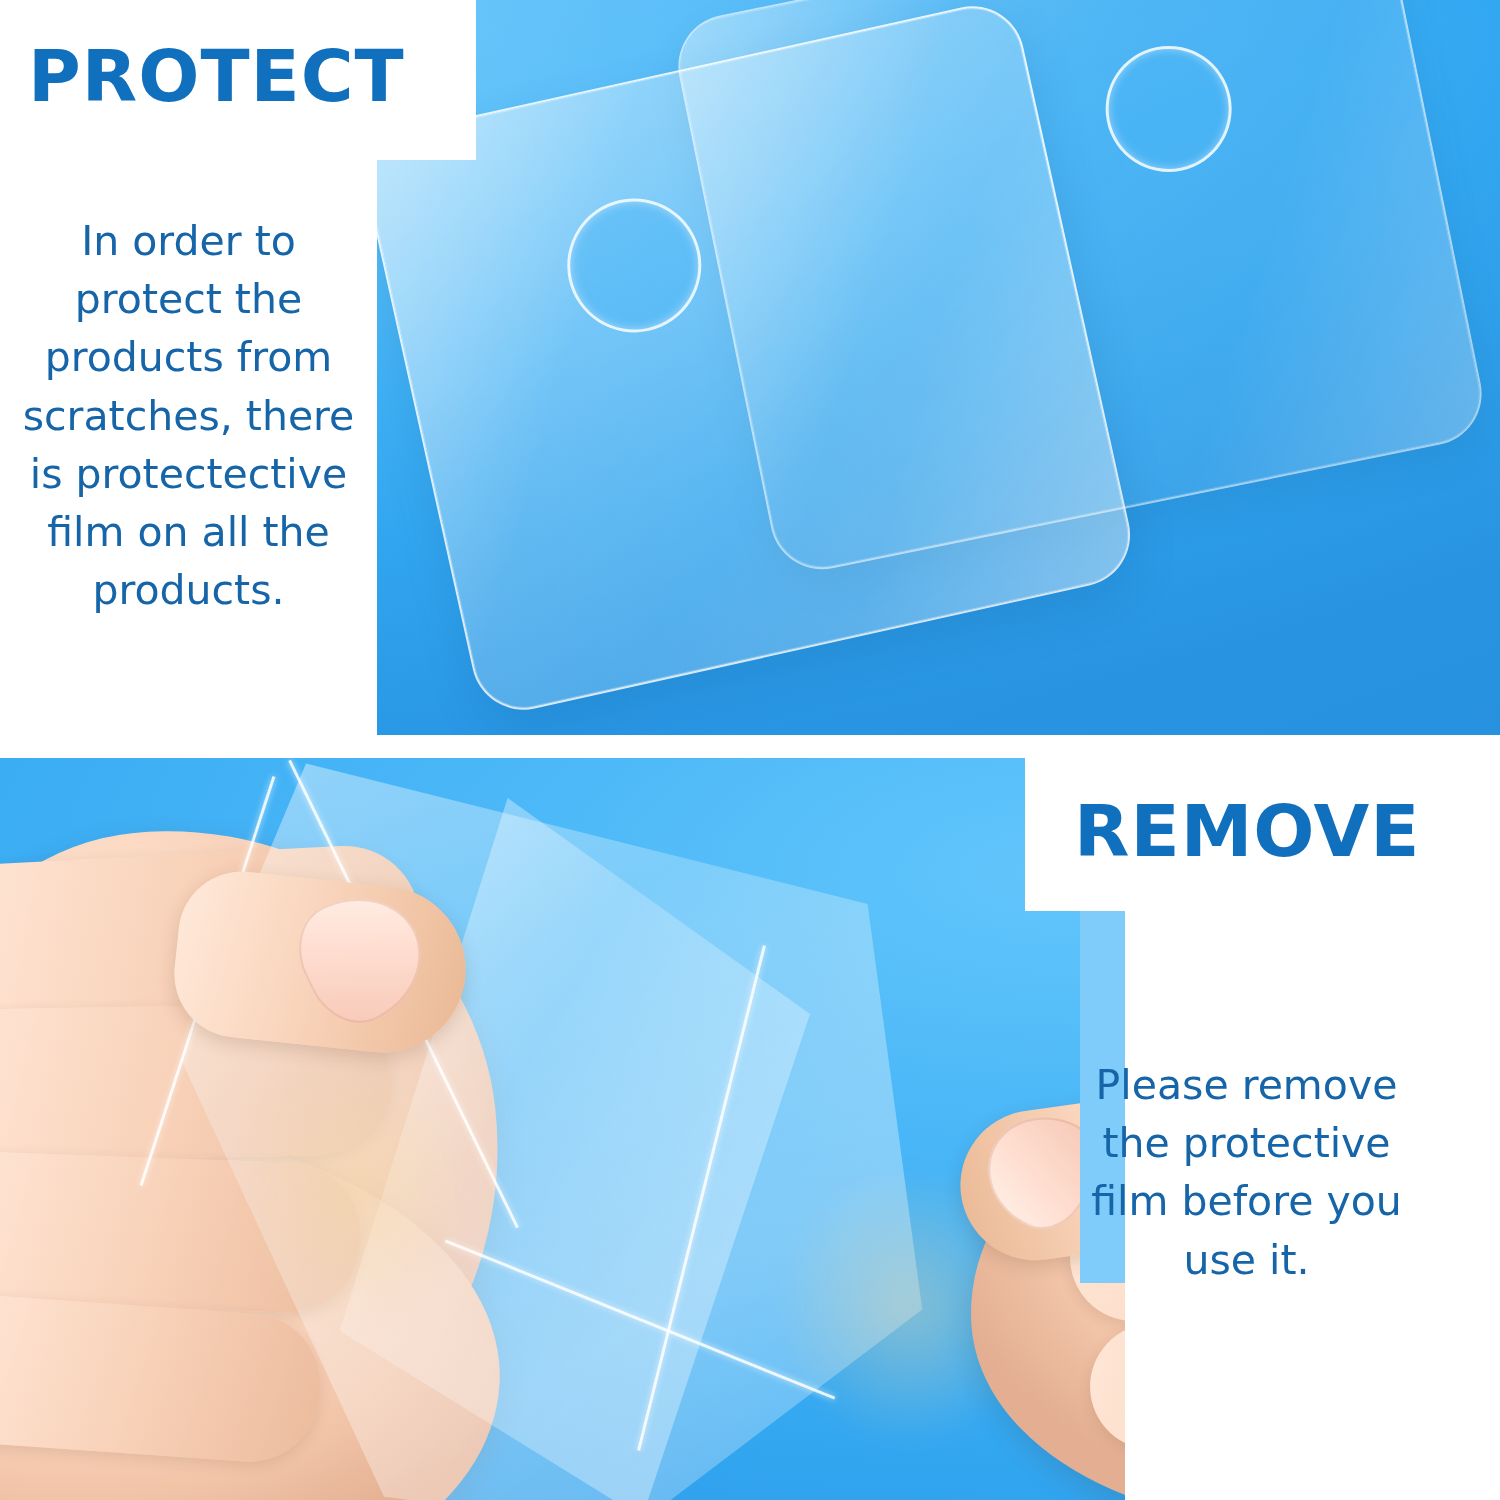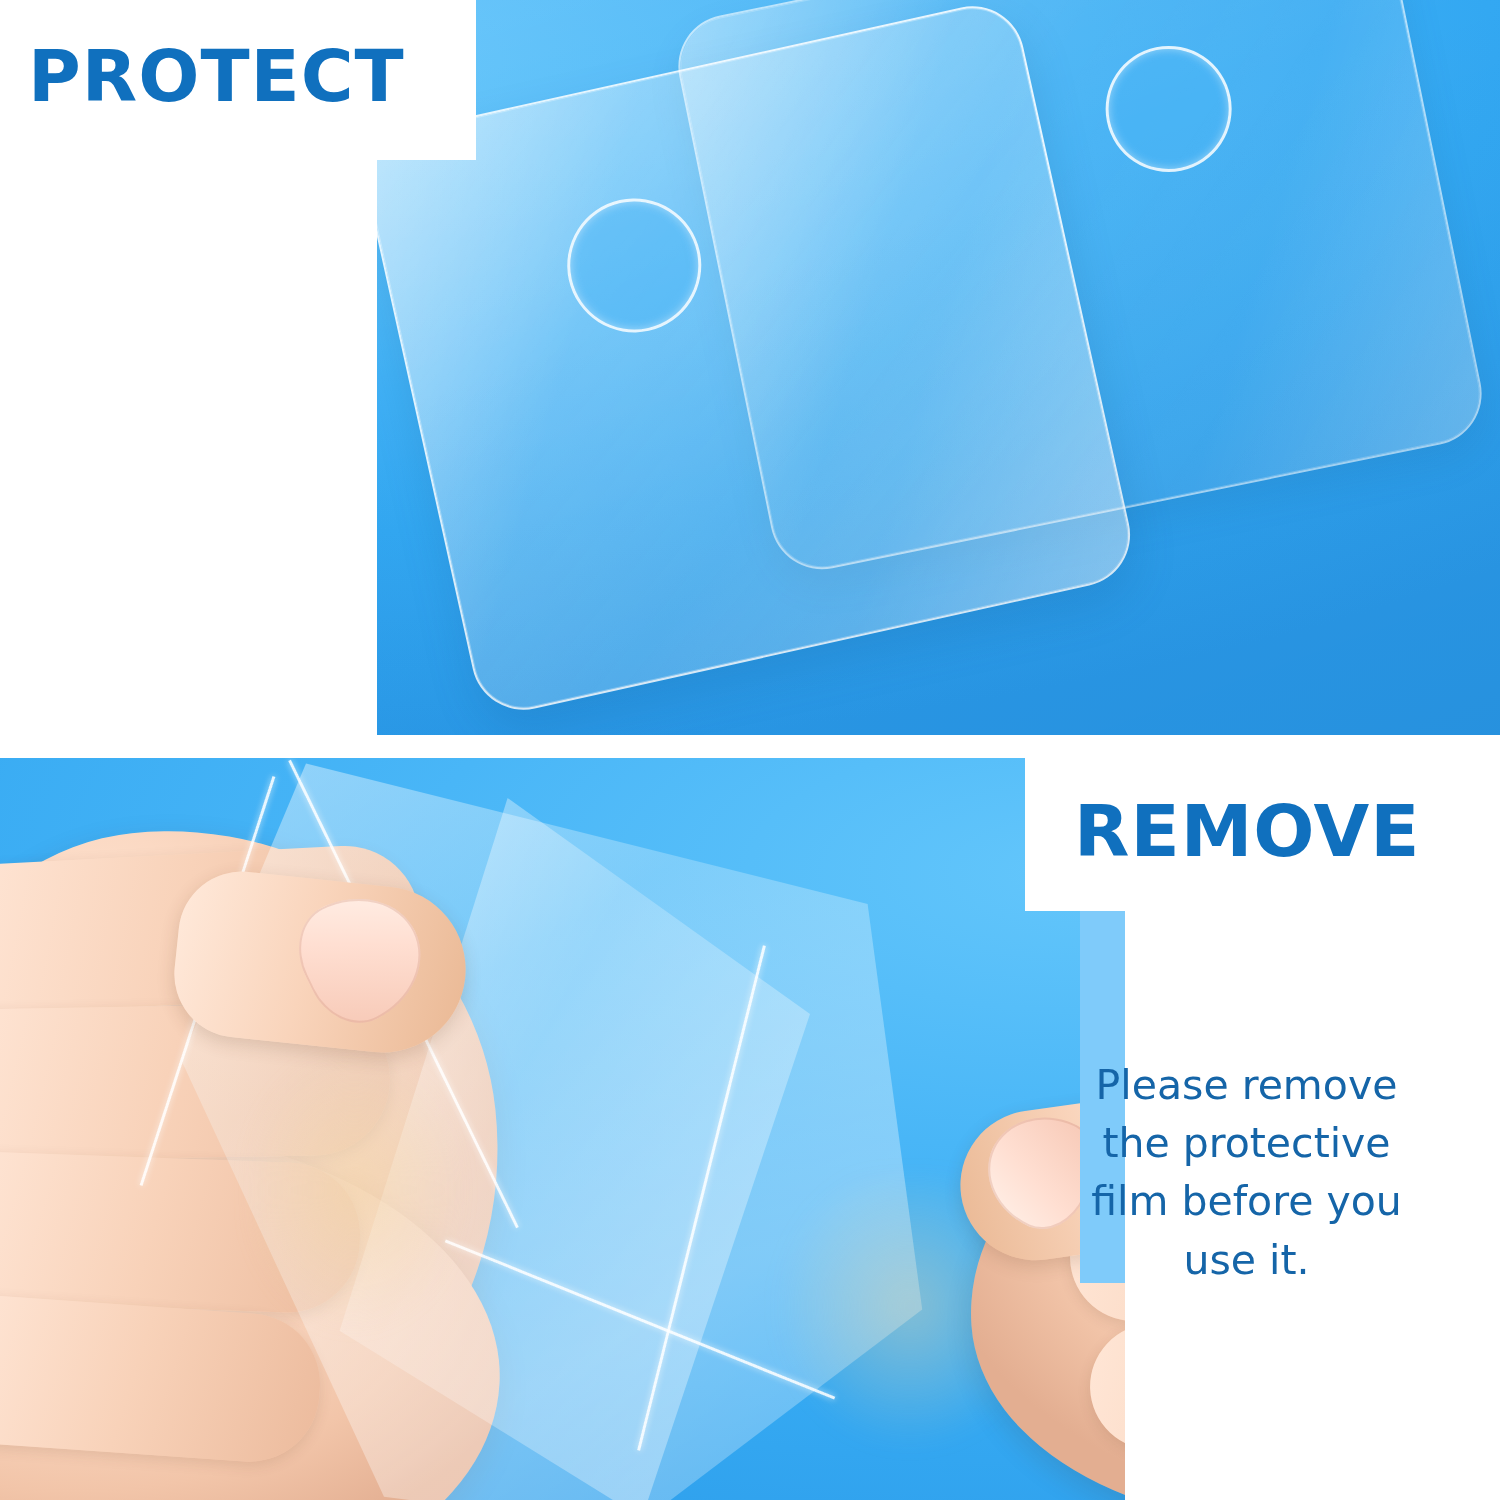--- a/index.html
+++ b/index.html
@@ -203,20 +203,21 @@
       </div>
 
       <div class="bg-top-shade"></div>
     </div>
 
     <div class="white-block t-title-bar"></div>
     <div class="white-block t-body-bar"></div>
 
     <div class="title t-title">PROTECT</div>
 
+    <div class="body-text t-body">In order to protect the products from scratches, there is protectective film on all the products.</div>
   </div>
 
   <div class="panel panel-bottom">
 
     <div class="photo">
       <div class="bg-bottom"></div>
 
       <div class="palm hand-left"></div>
       <div class="palm hand-left-2"></div>
       <div class="finger hl-f1"></div>

